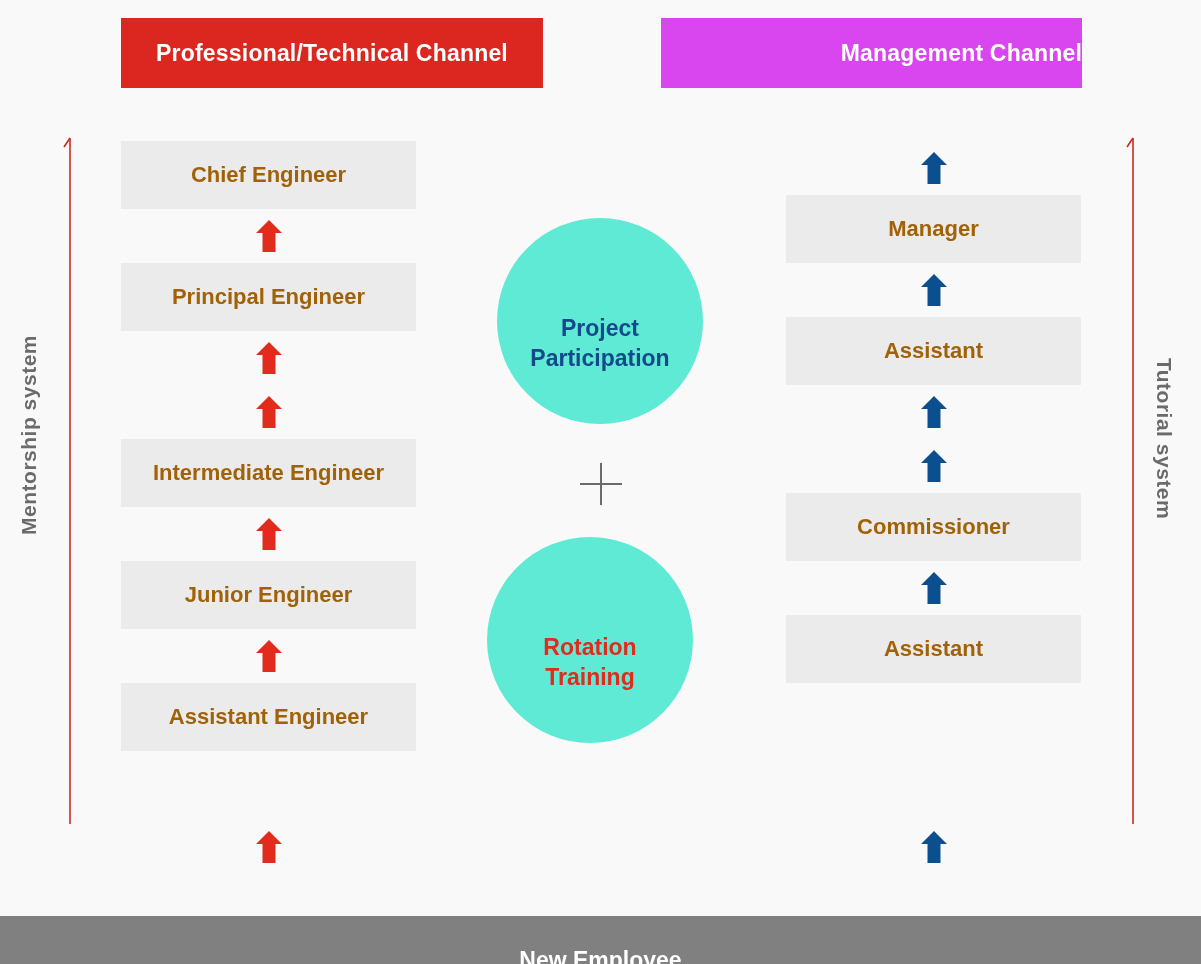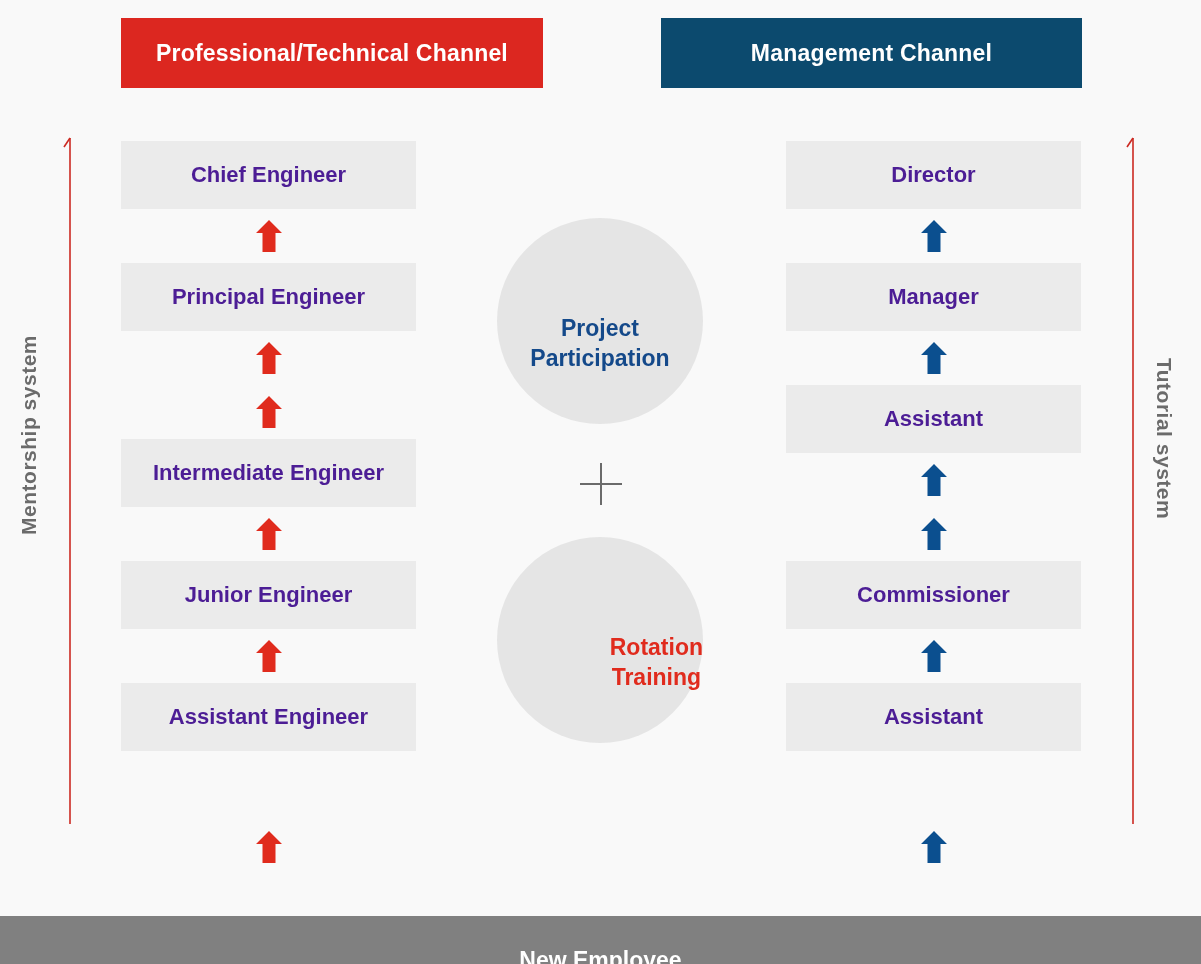--- a/index.html
+++ b/index.html
@@ -38,21 +38,22 @@
   #banner-left {
     left: 121px;
     top: 18px;
     width: 422px;
     background: #dc2720;
   }
   #banner-right {
     left: 661px;
     top: 18px;
     width: 421px;
-    background: #0c4a6e;
+    background: #d946ef;
+    justify-content: flex-end;
   }
 
   
   .ladder {
     position: absolute;
     top: 141px;
     width: 295px;
   }
   #ladder-left  { left: 121px; }
   #ladder-right { left: 786px; }
@@ -63,21 +64,21 @@
     height: 68px;
     background: #ebebeb;
     display: flex;
     align-items: center;
     justify-content: center;
     box-sizing: border-box;
   }
   .rung-label {
     font-size: 22px;
     font-weight: bold;
-    color: #4c1d95;
+    color: #a16207;
     white-space: pre;
     text-align: center;
   }
 
   
   .gap {
     position: relative;
     width: 295px;
     height: 54px;
   }
@@ -90,34 +91,33 @@
     height: 32px;
   }
   .arrow-up svg { display: block; }
 
   
   .center-circle {
     position: absolute;
     width: 206px;
     height: 206px;
     border-radius: 50%;
-    background: #e5e5e5;
+    background: #5eead4;
     display: flex;
     align-items: center;
     justify-content: center;
     text-align: center;
   }
   #circle-project {
     left: 497px;
     top: 218px;
   }
   #circle-rotation {
-    left: 497px;
+    left: 487px;
     top: 537px;
-    justify-content: flex-end;
   }
   .circle-text {
     font-size: 23px;
     font-weight: bold;
     line-height: 1.32;
     position: relative;
     top: 22px;
   }
   #circle-project .circle-text { color: #14498a; }
   #circle-rotation .circle-text { color: #e02b1d; }
@@ -260,23 +260,20 @@
       </span>
     </div>
 
     <div class="rung">
       <span class="rung-label">Assistant Engineer</span>
     </div>
   </div>
 
   <div class="ladder" id="ladder-right">
 
-    <div class="rung">
-      <span class="rung-label">Director</span>
-    </div>
 
     <div class="gap">
       <span class="arrow-up">
         <svg width="26" height="32" viewBox="0 0 26 32">
           <polygon points="13,0 26,13 19.5,13 19.5,32 6.5,32 6.5,13 0,13" fill="#0b4f8f"></polygon>
         </svg>
       </span>
     </div>
 
     <div class="rung">

